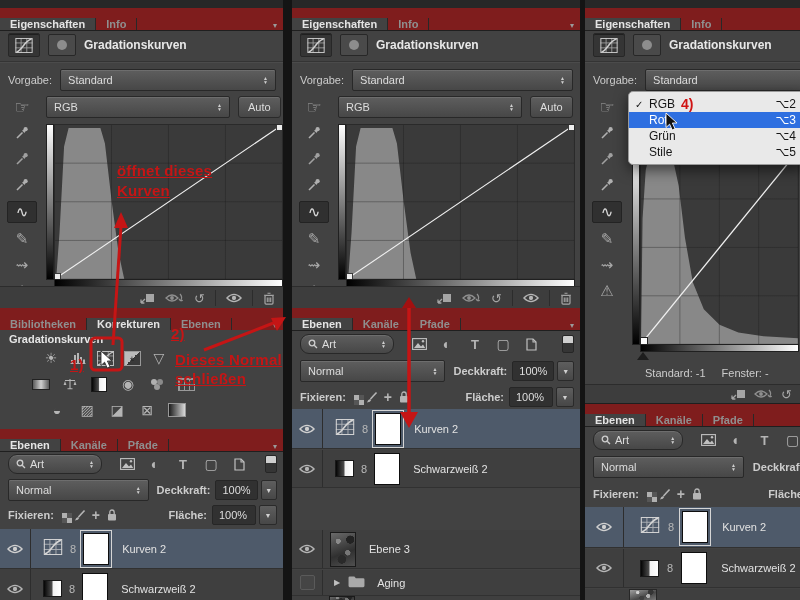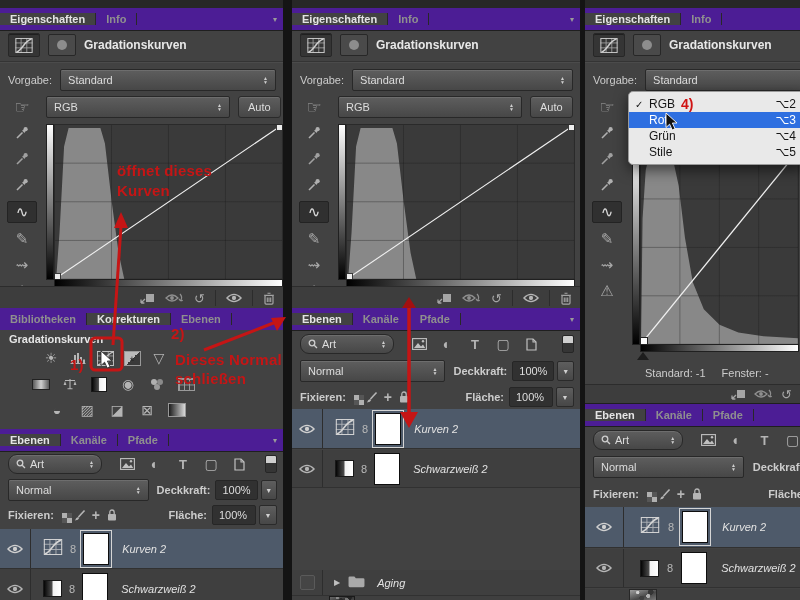--- a/index.html
+++ b/index.html
@@ -1,20 +1,20 @@
 <!DOCTYPE html>
 <html><head>
 <meta charset="utf-8">
 <style>
   html,body{margin:0;padding:0;background:#111;font-family:"Liberation Sans",sans-serif;}
   #app{position:relative;width:800px;height:600px;background:#151515;overflow:hidden;}
   .panel{position:absolute;top:0;height:600px;background:#424242;overflow:hidden;}
   .vdiv{position:absolute;top:0;height:600px;background:#141414;}
   .strip{position:absolute;left:0;right:0;top:0;height:8px;background:#272727;border-bottom:1px solid #121212;}
-  .tabbar{position:absolute;left:0;right:0;height:22px;background:#4c1d95;border-bottom:1px solid #1f1f1f;display:flex;align-items:center;}
+  .tabbar{position:absolute;left:0;right:0;height:22px;background:#7f1d1d;border-bottom:1px solid #1f1f1f;display:flex;align-items:flex-end;}
   .tab{padding:0 10px;font-size:11px;font-weight:bold;color:#8f8f8f;display:flex;align-items:center;border-right:1px solid #282828;white-space:nowrap;}
   .tab.active{background:#424242;color:#e4e4e4;}
   .pmenu{margin-left:auto;color:#9a9a9a;font-size:8px;display:flex;align-items:center;padding:0 6px;}
   .hdr{position:absolute;display:flex;align-items:center;gap:8px;}
   .iconbtn{width:30px;height:22px;border:1px solid #272727;background:#353535;border-radius:2px;display:flex;align-items:center;justify-content:center;box-shadow:inset 0 1px rgba(0,0,0,.4);}
   .maskbtn{width:26px;height:20px;border:1px solid #272727;background:#4a4a4a;border-radius:2px;display:flex;align-items:center;justify-content:center;}
   .maskbtn .dot{width:10px;height:10px;border-radius:50%;background:#8d8d8d;}
   .title{font-size:12px;font-weight:bold;color:#e8e8e8;white-space:nowrap;}
   .row{position:absolute;display:flex;align-items:center;}
   .lbl{font-size:11px;color:#cccccc;white-space:nowrap;}
@@ -34,21 +34,21 @@
   .footer{position:absolute;left:0;right:0;height:22px;background:#3d3d3d;border-top:1px solid #2c2c2c;border-bottom:1px solid #1f1f1f;display:flex;align-items:center;justify-content:flex-end;gap:10px;padding-right:8px;color:#a5a5a5;}
   .fsep{width:1px;height:16px;background:#2c2c2c;}
   .fico{display:flex;align-items:center;font-size:13px;color:#a5a5a5;}
   .korrbg{position:absolute;left:0;right:0;background:#424242;}
   .ktitle{font-size:11px;font-weight:bold;color:#e6e6e6;}
   .krow{position:absolute;display:flex;align-items:center;color:#b5b5b5;}
   .kic{width:22px;height:20px;display:flex;align-items:center;justify-content:center;font-size:14px;color:#b5b5b5;}
   .lrow{position:absolute;left:0;right:0;background:#3f3f3f;border-bottom:1px solid #313131;display:flex;align-items:center;}
   .lrow.sel{background:#4e5a6a;}
   .eyecol{align-self:stretch;border-right:1px solid #2d2d2d;display:flex;align-items:center;justify-content:center;flex:0 0 auto;}
-  .lname{font-size:11px;color:#e2e2e2;white-space:nowrap;font-style:italic;}
+  .lname{font-size:11px;color:#e2e2e2;white-space:nowrap;}
   .mask{width:24px;height:30px;background:#ffffff;border:1px solid #0e0e0e;flex:0 0 auto;}
   .mask.selmask{outline:1px solid #d5d5d5;outline-offset:2px;}
   .bwic{width:17px;height:15px;border:1px solid #181818;background:linear-gradient(90deg,#050505 0%,#4a4a4a 46%,#f2f2f2 54%,#ffffff 100%);flex:0 0 auto;}
   .link8{font-size:11px;color:#b8b8b8;}
   .tex{border:1px solid #1a1a1a;background:#4e4e4e;background-image:radial-gradient(circle at 30% 25%,#8a8a8a 0 8%,transparent 9%),radial-gradient(circle at 70% 60%,#777 0 10%,transparent 11%),radial-gradient(circle at 45% 80%,#2a2a2a 0 14%,transparent 15%),radial-gradient(circle at 80% 20%,#232323 0 12%,transparent 13%),linear-gradient(160deg,#6a6a6a,#303030 60%,#505050);flex:0 0 auto;}
   .eyebox{width:13px;height:13px;border:1px solid #5a5a5a;background:#454545;border-radius:2px;}
   .ftoggle{width:10px;height:16px;border:1px solid #262626;border-radius:2px;background:linear-gradient(#cfcfcf 0 46%,#353535 46% 100%);}
   .valbox{height:18px;background:#313131;border:1px solid #262626;border-radius:2px;display:flex;align-items:center;padding:0 6px;font-size:11px;color:#dedede;}
   .dropbtn{width:16px;height:18px;background:linear-gradient(#5e5e5e,#474747);border:1px solid #2a2a2a;border-radius:2px;display:flex;align-items:center;justify-content:center;font-size:7px;color:#d0d0d0;}
   .checker{width:5px;height:5px;background:#b0b0b0;box-shadow:5px 5px 0 #b0b0b0,5px 0 0 #565656,0 5px 0 #565656;margin-right:5px;}
@@ -57,21 +57,21 @@
   .gradsq{width:16px;height:12px;border:1px solid #999;background:linear-gradient(90deg,#1c1c1c,#d9d9d9);}
   .tricirc{width:6px;height:6px;border-radius:50%;background:#b0b0b0;box-shadow:6px 0 0 #8a8a8a,3px 5px 0 #9a9a9a;margin:0 6px 5px 0;}
   .expicon{width:15px;height:13px;border:1px solid #999;background:linear-gradient(135deg,#bbb 50%,#3a3a3a 50%);font-size:8px;color:#222;display:flex;align-items:center;justify-content:center;}
   .menu{position:absolute;background:#e9e9e9;border:1px solid #9a9a9a;border-radius:5px;box-shadow:0 5px 14px rgba(0,0,0,.55);padding:4px 0;z-index:40;}
   .mitem{height:16px;display:flex;align-items:center;font-size:12px;color:#151515;padding:0 8px 0 6px;}
   .mitem.msel{background:#2e6fe0;color:#ffffff;}
   .mchk{width:14px;font-size:10px;}
   .mlabel{margin-right:4px;}
   .mshort{margin-left:auto;font-size:12px;}
   .mnote{color:#d01414;font-weight:bold;font-size:14px;margin-left:2px;}
-  .rednote{position:absolute;color:#c51515;font-weight:bold;font-size:15px;z-index:45;white-space:nowrap;letter-spacing:.2px;}
+  .rednote{position:absolute;color:#c51515;font-weight:bold;font-size:15px;z-index:45;white-space:nowrap;letter-spacing:.2px;text-decoration:underline;}
   #annot{position:absolute;inset:0;z-index:44;pointer-events:none;}
   .cursor{position:absolute;z-index:60;}
   .hr{position:absolute;left:0;right:0;height:1px;background:#343434;box-shadow:0 1px 0 #4b4b4b;}
 </style>
 </head>
 <body>
 
 <svg width="0" height="0" style="position:absolute">
   <defs>
     <symbol id="sym-eye" viewBox="0 0 18 11">
@@ -556,20 +556,29 @@
     <div class="lrow" style="top:450px;height:37px">
       <div class="eyecol" style="width:30px">
           <svg width="16" height="10" color="#b5b5b5">
             <use href="#sym-eye"></use>
           </svg>
         </div>
       <span class="bwic" style="margin-left:12px"></span>
       <span class="link8" style="margin:0 7px">8</span>
       <span class="mask"></span>
       <span class="lname" style="margin-left:13px">Schwarzweiß 2</span>
+    </div>
+    <div class="lrow" style="top:530px;height:38px">
+      <div class="eyecol" style="width:30px">
+          <svg width="16" height="10" color="#b5b5b5">
+            <use href="#sym-eye"></use>
+          </svg>
+        </div>
+      <span class="tex" style="margin-left:7px;width:24px;height:33px"></span>
+      <span class="lname" style="margin-left:13px">Ebene 3</span>
     </div>
     <div class="lrow" style="top:570px;height:25px">
       <div class="eyecol" style="width:30px">
           <span class="eyebox"></span>
         </div>
       <span style="margin-left:11px;font-size:8px;color:#c0c0c0">▶</span>
       <span style="margin-left:8px"><svg width="17" height="13" color="#a9a9a9">
             <use href="#sym-folder"></use>
           </svg></span>
       <span class="lname" style="margin-left:12px">Aging</span>

